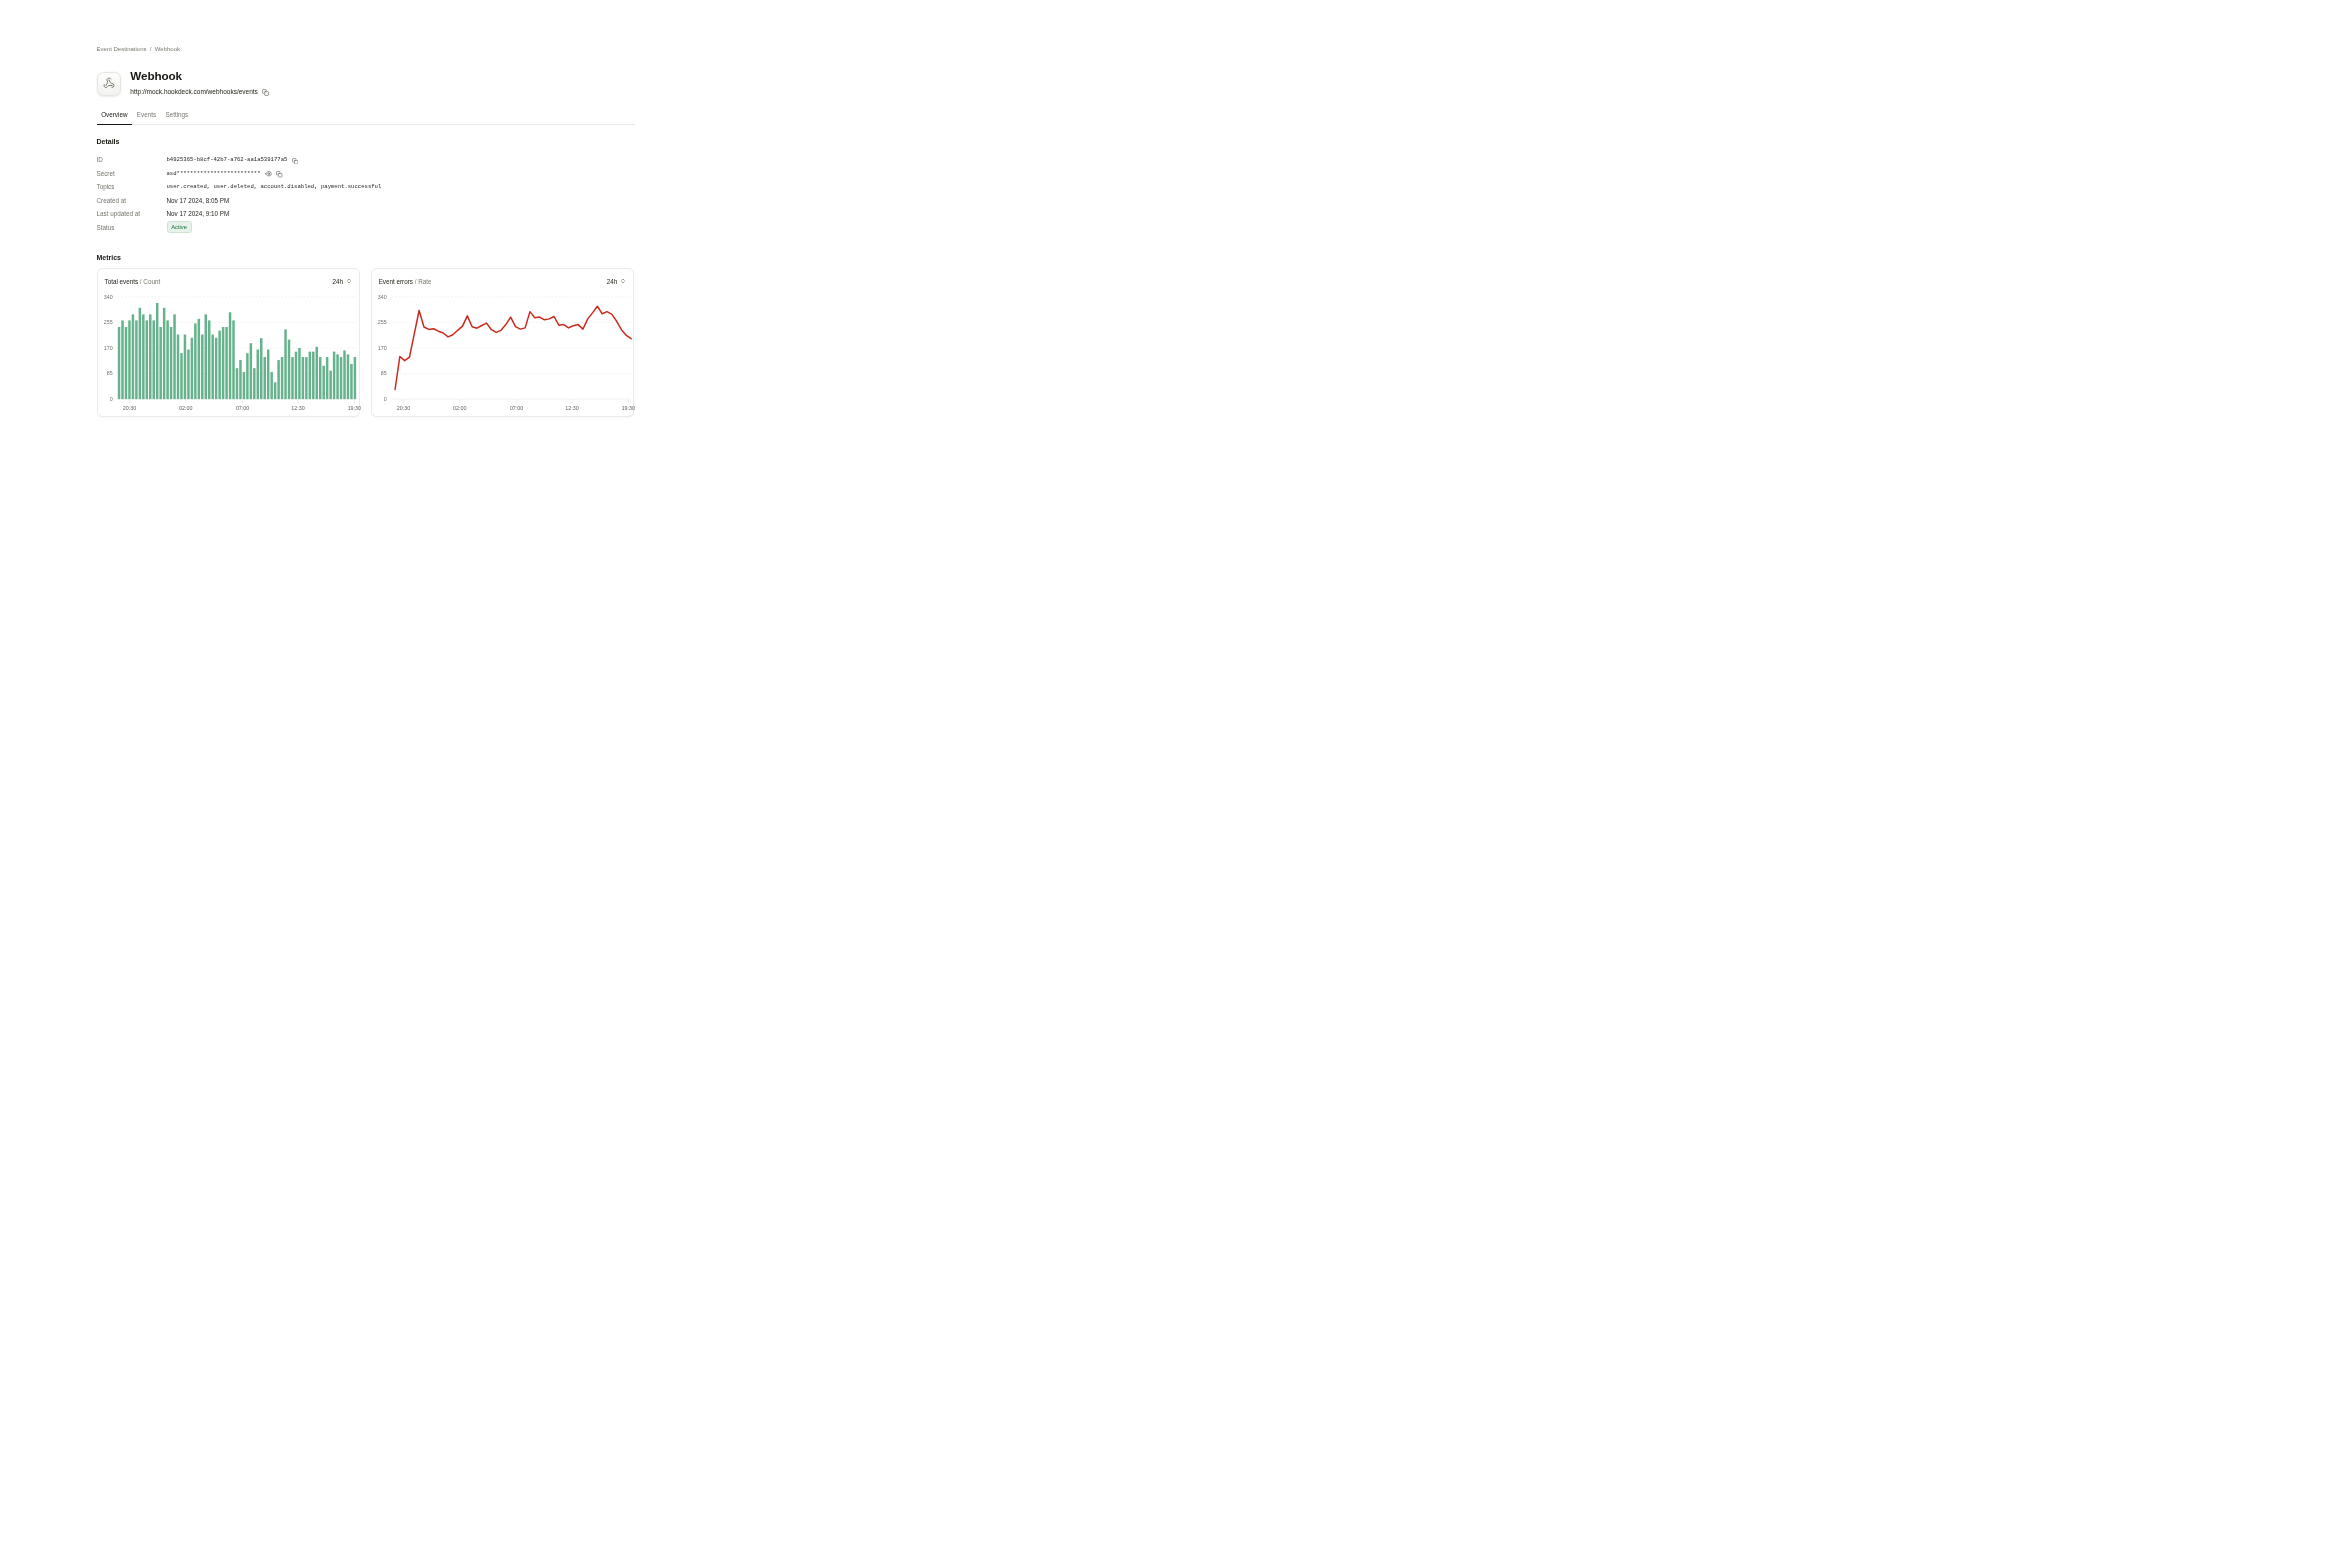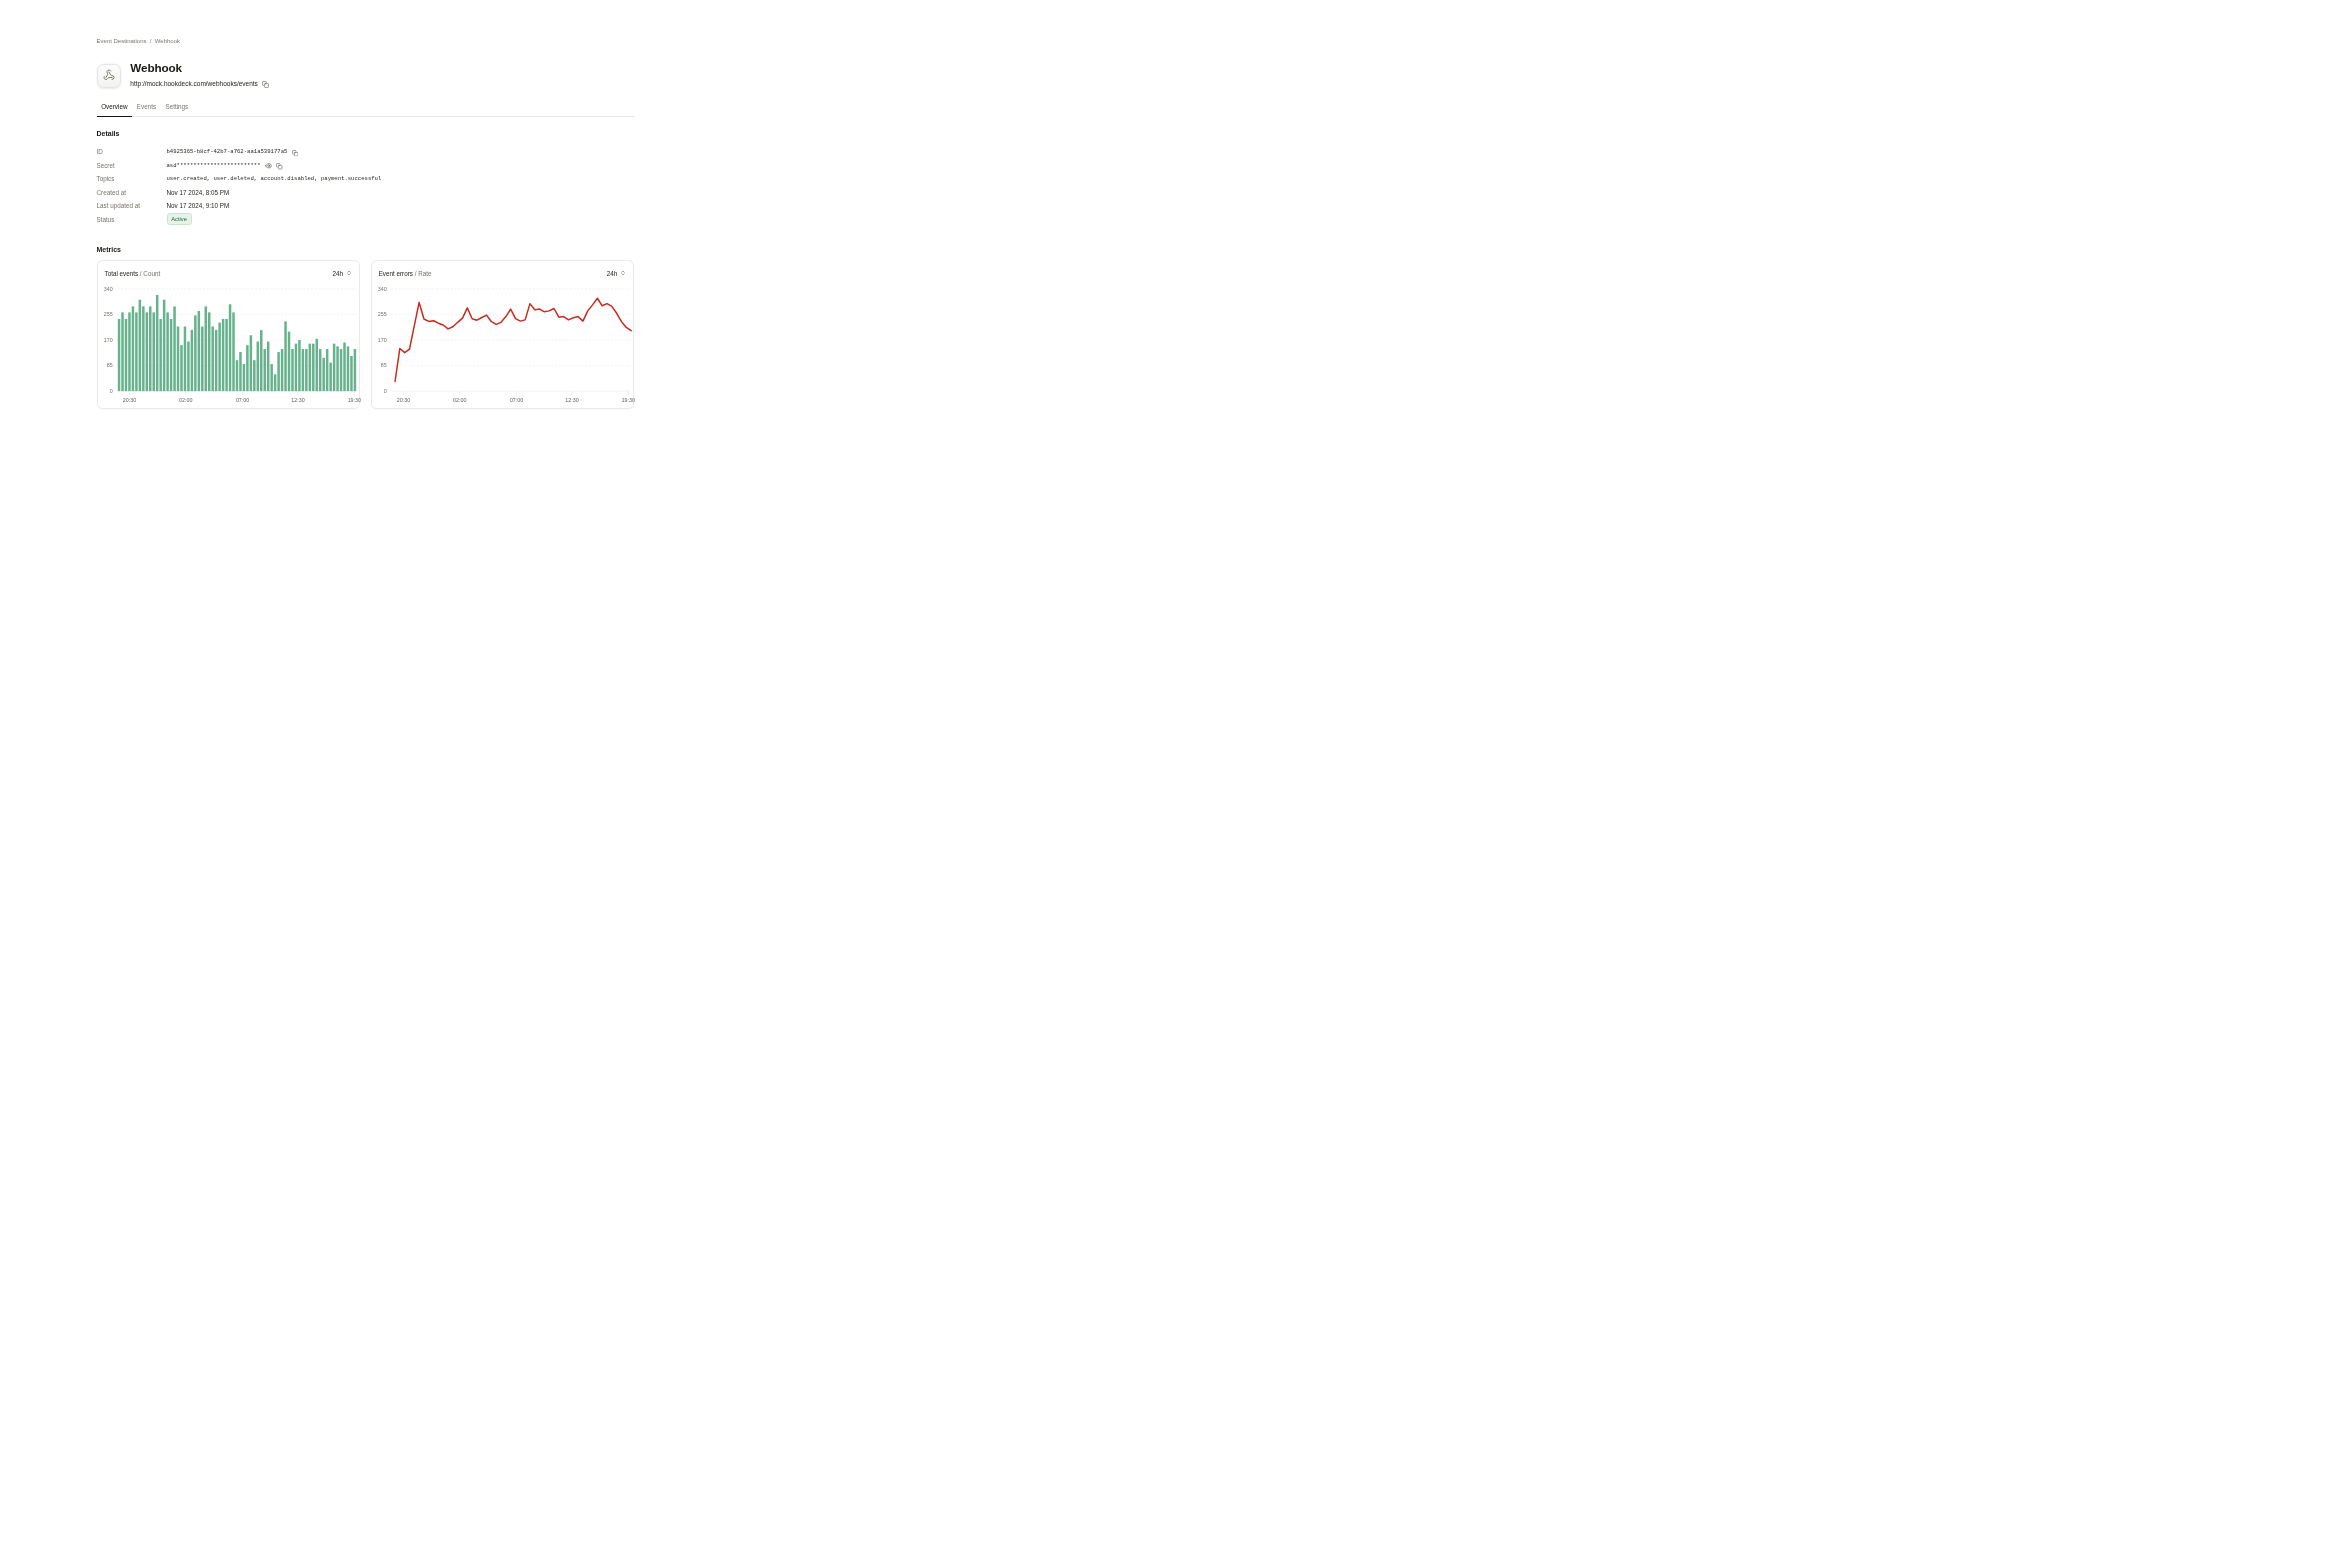--- a/index.html
+++ b/index.html
@@ -4,21 +4,21 @@
 <style>
   * { margin:0; padding:0; box-sizing:border-box; }
   html,body { background:#ffffff; }
   body {
     font-family:"Liberation Sans", sans-serif;
     color:#1c1b17;
     width:731px; height:472px;
     overflow:hidden;
     -webkit-font-smoothing:antialiased;
   }
-  .container { width:538px; margin:4px auto; padding-top:34px; }
+  .container { width:538px; margin:12px auto; padding-top:34px; }
 
   
   .breadcrumb { font-size:6px; color:#7b786f; display:flex; gap:3.3px; align-items:center; }
   .breadcrumb .crumb { cursor:pointer; }
 
   
   .page-header { margin-top:17px; display:flex; align-items:center; gap:9.8px; }
   .app-tile {
     width:24px; height:24px; border-radius:6.5px; flex:0 0 auto;
     background:linear-gradient(180deg,#fdfdfc 0%,#f2f2f0 100%);

